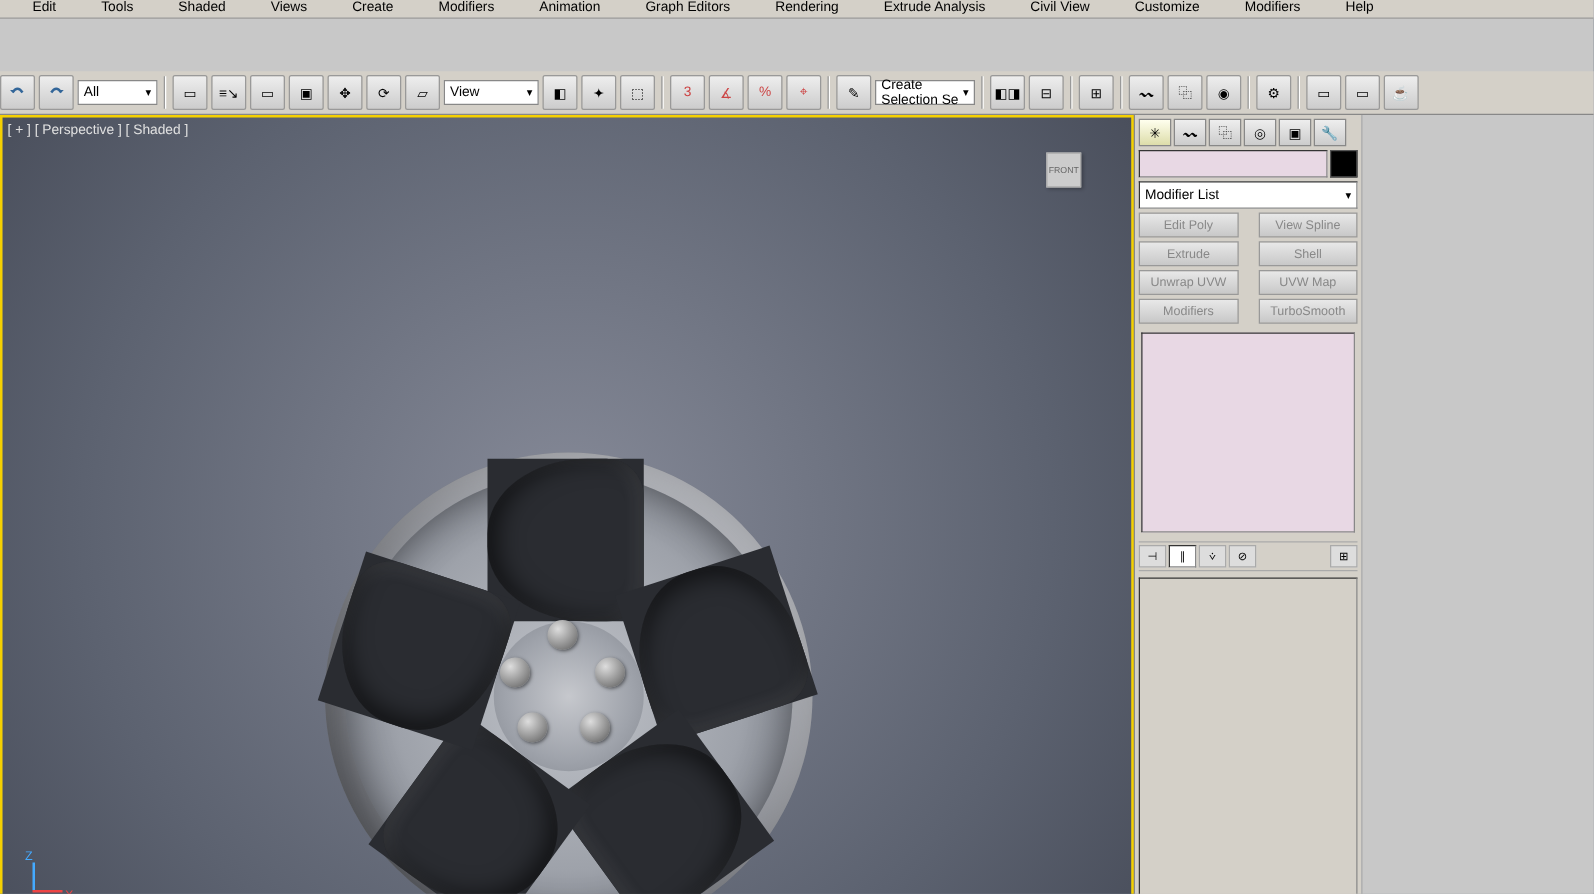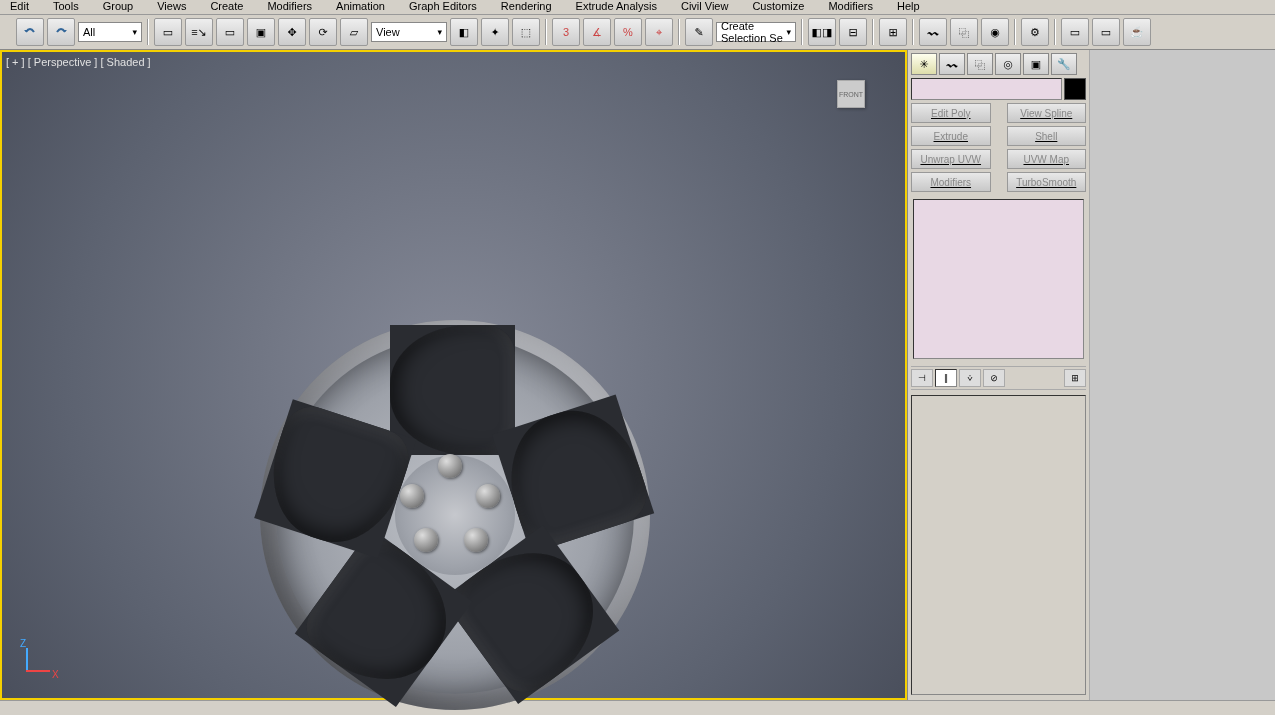--- a/index.html
+++ b/index.html
@@ -1,23 +1,23 @@
 <!DOCTYPE html>
 <html><head>
 <meta charset="utf-8">
 <style>
   * { box-sizing: border-box; margin: 0; padding: 0; font-family: Tahoma, Arial, sans-serif; font-size: 11px; }
   body { width: 1275px; height: 715px; background: #c8c8c8; overflow: hidden; }
   
   
-  .menubar { height: 15px; background: #d4d0c8; display: flex; gap: 4px; padding: 0 0; border-bottom: 1px solid #999; }
+  .menubar { height: 15px; background: #d4d0c8; display: flex; gap: 16px; padding: 0 16px; border-bottom: 1px solid #999; }
   .menubar .menu-item { padding: 0 10px; cursor: default; }
   
   
-  .toolbar { height: 35px; background: #d4d0c8; display: flex; align-items: center; gap: 3px; padding: 2px 16px; border-bottom: 1px solid #888; }
+  .toolbar { height: 35px; background: #d4d0c8; display: flex; align-items: center; gap: 3px; padding: 2px 0; border-bottom: 1px solid #888; margin-top: 42px; }
   .tool-ico { width: 28px; height: 28px; border: 1px solid #999; background: linear-gradient(#eee,#ccc); display: flex; align-items: center; justify-content: center; border-radius: 2px; }
   .tool-dropdown { height: 20px; border: 1px solid #888; background: #fff; padding: 0 4px; display: flex; align-items: center; position: relative; }
   .tool-dropdown::after { content: "▾"; margin-left: auto; font-size: 9px; }
   .tool-dropdown span { flex: 1; }
   .sep { width: 2px; height: 26px; border-left: 1px solid #999; border-right: 1px solid #fff; margin: 0 2px; }
   
   
   .main { display: flex; height: 650px; }
   
   
@@ -71,39 +71,39 @@
   
   
   .panel { width: 182px; background: #d4d0c8; border-left: 1px solid #888; display:flex; flex-direction:column; padding: 3px; gap: 3px; }
   .panel-row { display:flex; gap:2px; }
   .panel-tab { width:26px; height:22px; border:1px solid #888; background:linear-gradient(#eee,#ccc); display:flex;align-items:center;justify-content:center; }
   .panel-tab.active { background:linear-gradient(#ffe,#dda); }
   .name-field { flex:1; height:22px; border:1px inset #888; background:#e8d8e4; }
   .color-swatch { width:22px; height:22px; background:#000; border:1px solid #555; }
   .mod-dropdown { height:22px; border:1px inset #888; background:#fff; display:flex; align-items:center; padding:0 4px; }
   .mod-dropdown::after { content:"▾"; margin-left:auto; font-size:9px; }
-  .mod-btn-row { display:flex; gap:16px;text-decoration:underline; }
+  .mod-btn-row { display:flex; gap:16px; }
   .mod-btn { flex:1; height:20px; border:1px solid #999; background:linear-gradient(#e8e8e8,#c8c8c8); color:#888; display:flex;align-items:center;justify-content:center; font-size:10px; }
   .mod-stack { height:160px; margin:4px 2px; border:1px inset #888; background:#e8d8e4; }
   .mod-tools { display:flex; gap:2px; padding:2px 0; border-top:1px solid #aaa; border-bottom:1px solid #aaa; }
   .mod-tool-ico { width:22px; height:18px; border:1px solid #aaa; background:#ddd; display:flex;align-items:center;justify-content:center; font-size:9px; }
   .rollout-area { flex:1; margin:2px 0; border:1px inset #888; background:#d4d0c8; }
   
   .extra-pane { width: 186px; background: #c8c8c8; border-left:1px solid #aaa; }
   
   
   .bottom-stub { height: 15px; background:#d4d0c8; border-top:1px solid #999; }
 </style>
 </head>
 <body>
 
 <div class="menubar">
   <div class="menu-item">Edit</div>
   <div class="menu-item">Tools</div>
-  <div class="menu-item">Group</div>
+  <div class="menu-item">Shaded</div>
   <div class="menu-item">Views</div>
   <div class="menu-item">Create</div>
   <div class="menu-item">Modifiers</div>
   <div class="menu-item">Animation</div>
   <div class="menu-item">Graph Editors</div>
   <div class="menu-item">Rendering</div>
   <div class="menu-item">Extrude Analysis</div>
   <div class="menu-item">Civil View</div>
   <div class="menu-item">Customize</div>
   <div class="menu-item">Modifiers</div>
@@ -214,20 +214,23 @@
       <div class="panel-tab">〰</div>
       <div class="panel-tab">⿻</div>
       <div class="panel-tab">◎</div>
       <div class="panel-tab">▣</div>
       <div class="panel-tab">🔧</div>
     </div>
     <div class="panel-row">
       <div class="name-field"></div>
       <div class="color-swatch"></div>
     </div>
+    <div class="mod-dropdown">
+        <span>Modifier List</span>
+      </div>
 
     <div class="mod-btn-row">
       <div class="mod-btn">Edit Poly</div>
       <div class="mod-btn">View Spline</div>
     </div>
     <div class="mod-btn-row">
       <div class="mod-btn">Extrude</div>
       <div class="mod-btn">Shell</div>
     </div>
     <div class="mod-btn-row">

